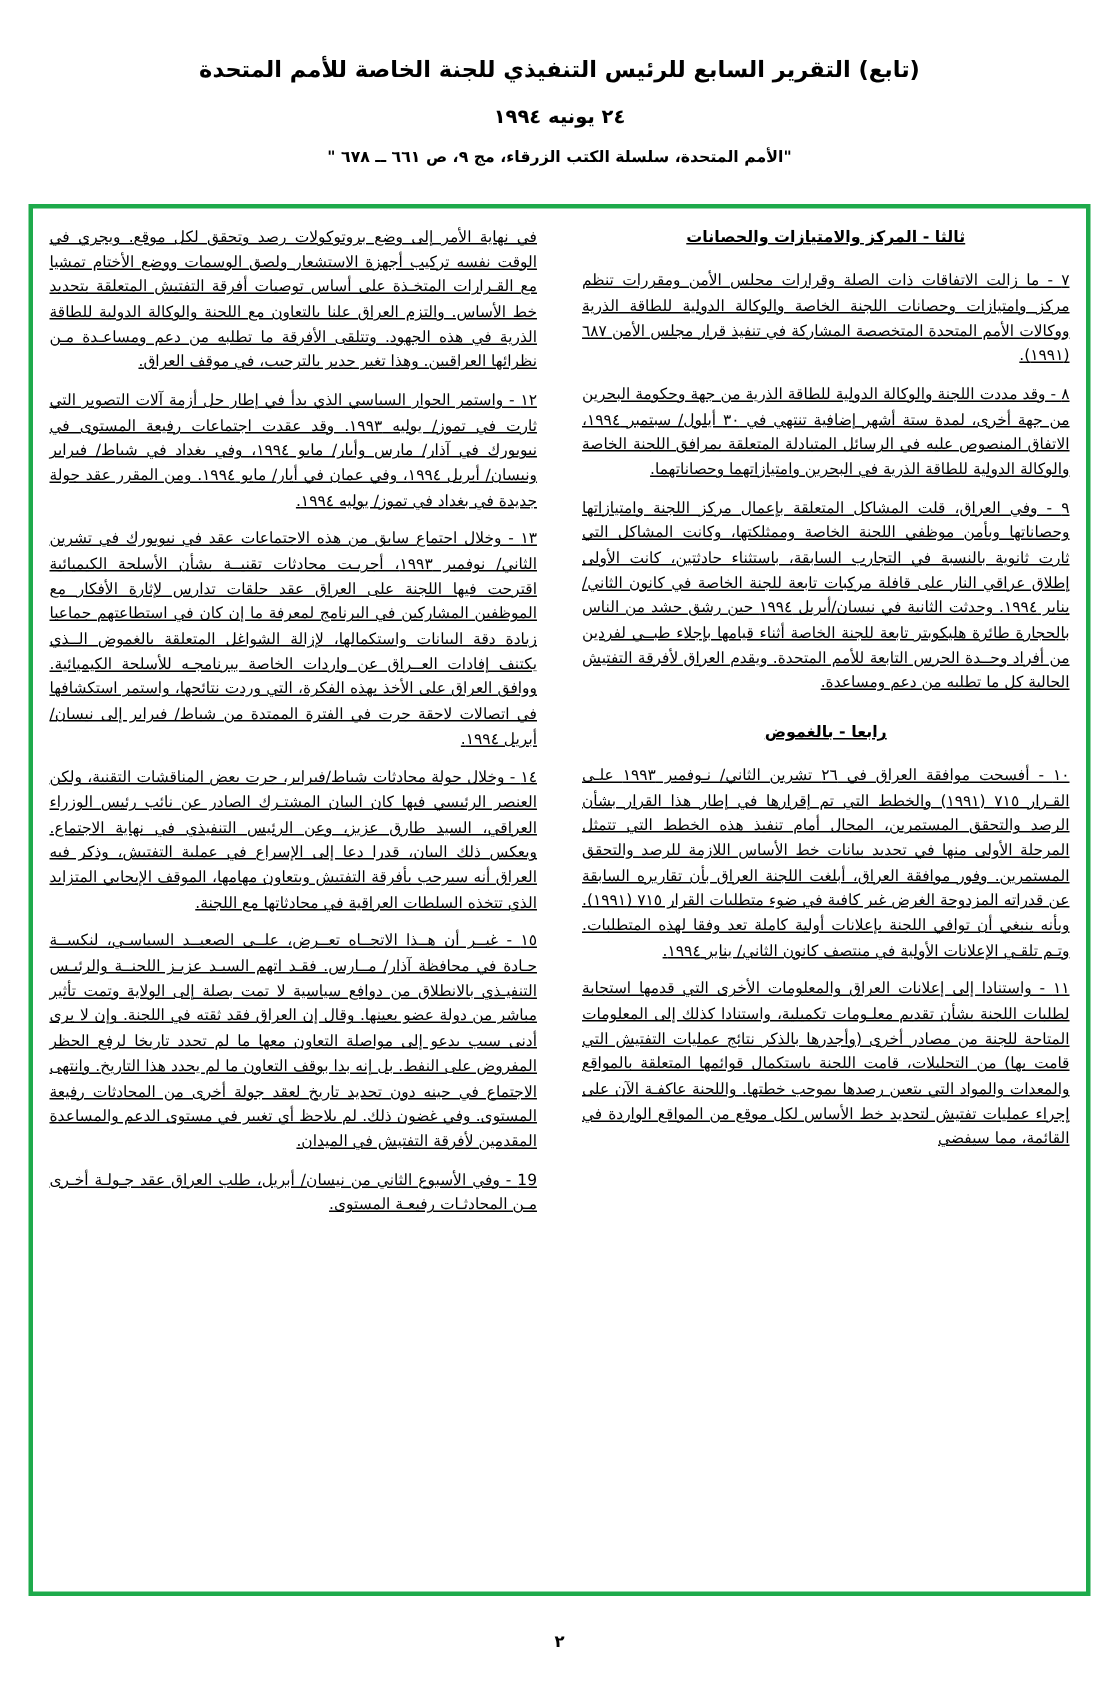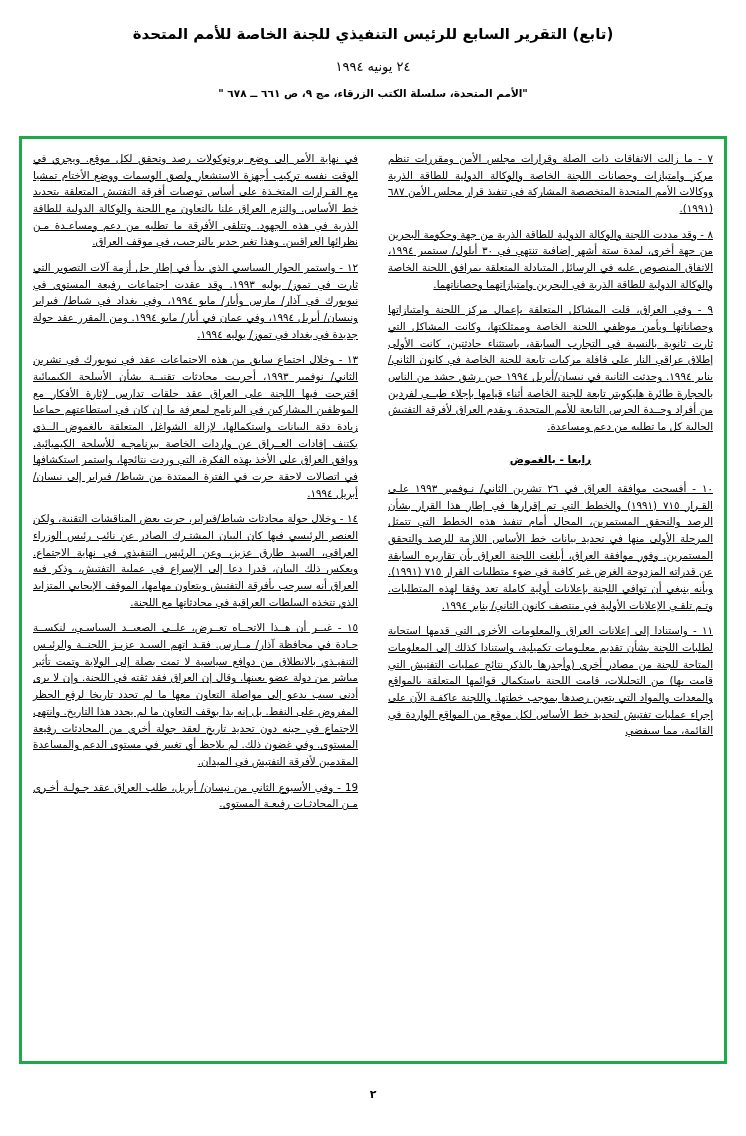--- a/index.html
+++ b/index.html
@@ -17,31 +17,31 @@
   }
   .page {
     position: absolute;
     inset: 0;
     padding: 0;
   }
 
   
   .doc-header {
     text-align: center;
-    padding-top: 24px;
+    padding-top: 36px;
   }
   .doc-title {
     font-size: 15px;
     font-weight: bold;
     letter-spacing: 0px;
     line-height: 1.4;
   }
   .doc-date {
     font-size: 13px;
-    font-weight: normal;
+    font-weight: bold;
     margin-top: 14px;
   }
   .doc-source {
     font-size: 10.5px;
     font-weight: bold;
     margin-top: 13px;
   }
 
   
   .frame {
@@ -116,20 +116,21 @@
     <div class="doc-date">٢٤ يونيه ١٩٩٤</div>
     <div class="doc-source">"الأمم المتحدة، سلسلة الكتب الزرقاء، مج ٩، ص ٦٦١ ــ ٦٧٨ "</div>
   </div>
 
   <div class="frame"></div>
 
   <div class="columns">
 
     <div class="col">
       <div class="col-inner">
+        <div class="section-head">ثالثا -  المركز والامتيازات والحصانات</div>
         <p class="para first">٧ -  ما زالت الاتفاقات ذات الصلة وقرارات مجلس الأمن ومقررات تنظم مركز وامتيازات وحصانات اللجنة الخاصة والوكالة الدولية للطاقة الذرية ووكالات الأمم المتحدة المتخصصة المشاركة في تنفيذ قرار مجلس الأمن ٦٨٧ (١٩٩١).</p>
         <p class="para">٨ -  وقد مددت اللجنة والوكالة الدولية للطاقة الذرية من جهة وحكومة البحرين من جهة أخرى، لمدة ستة أشهر إضافية تنتهي في ٣٠ أيلول/ سبتمبر ١٩٩٤، الاتفاق المنصوص عليه في الرسائل المتبادلة المتعلقة بمرافق اللجنة الخاصة والوكالة الدولية للطاقة الذرية في البحرين وامتيازاتهما وحصاناتهما.</p>
         <p class="para">٩ -  وفي العراق، قلت المشاكل المتعلقة بإعمال مركز اللجنة وامتيازاتها وحصاناتها وبأمن موظفي اللجنة الخاصة وممثلكتها، وكانت المشاكل التي ثارت ثانوية بالنسبة في التجارب السابقة، باستثناء حادثتين، كانت الأولى إطلاق عراقي النار على قافلة مركبات تابعة للجنة الخاصة في كانون الثاني/ يناير ١٩٩٤. وحدثت الثانية في نيسان/أبريل ١٩٩٤ حين رشق حشد من الناس بالحجارة طائرة هليكوبتر تابعة للجنة الخاصة أثناء قيامها بإجلاء طبــي لفردين من أفراد وحــدة الحرس التابعة للأمم المتحدة. ويقدم العراق لأفرقة التفتيش الحالية كل ما تطلبه من دعم ومساعدة.</p>
         <div class="section-head spaced">رابعا -  بالغموض</div>
         <p class="para">١٠ -  أفسحت موافقة العراق في ٢٦ تشرين الثاني/ نـوفمبر ١٩٩٣ علـى القـرار ٧١٥ (١٩٩١) والخطط التي تم إقرارها في إطار هذا القرار بشأن الرصد والتحقق المستمرين، المجال أمام تنفيذ هذه الخطط التي تتمثل المرحلة الأولى منها في تحديد بيانات خط الأساس اللازمة للرصد والتحقق المستمرين. وفور موافقة العراق، أبلغت اللجنة العراق بأن تقاريره السابقة عن قدراته المزدوجة الغرض غير كافية في ضوء متطلبات القرار ٧١٥ (١٩٩١). وبأنه ينبغي أن توافي اللجنة بإعلانات أولية كاملة تعد وفقا لهذه المتطلبات. وتـم تلقـي الإعلانات الأولية في منتصف كانون الثاني/ يناير ١٩٩٤.</p>
         <p class="para">١١ -  واستنادا إلى إعلانات العراق والمعلومات الأخرى التي قدمها استجابة لطلبات اللجنة بشأن تقديم معلـومات تكميلية، واستنادا كذلك إلى المعلومات المتاحة للجنة من مصادر أخرى (وأجدرها بالذكر نتائج عمليات التفتيش التي قامت بها) من التحليلات، قامت اللجنة باستكمال قوائمها المتعلقة بالمواقع والمعدات والمواد التي يتعين رصدها بموجب خطتها. واللجنة عاكفـة الآن على إجراء عمليات تفتيش لتحديد خط الأساس لكل موقع من المواقع الواردة في القائمة، مما سيفضي</p>
       </div>
     </div>
 
     <div class="col">

